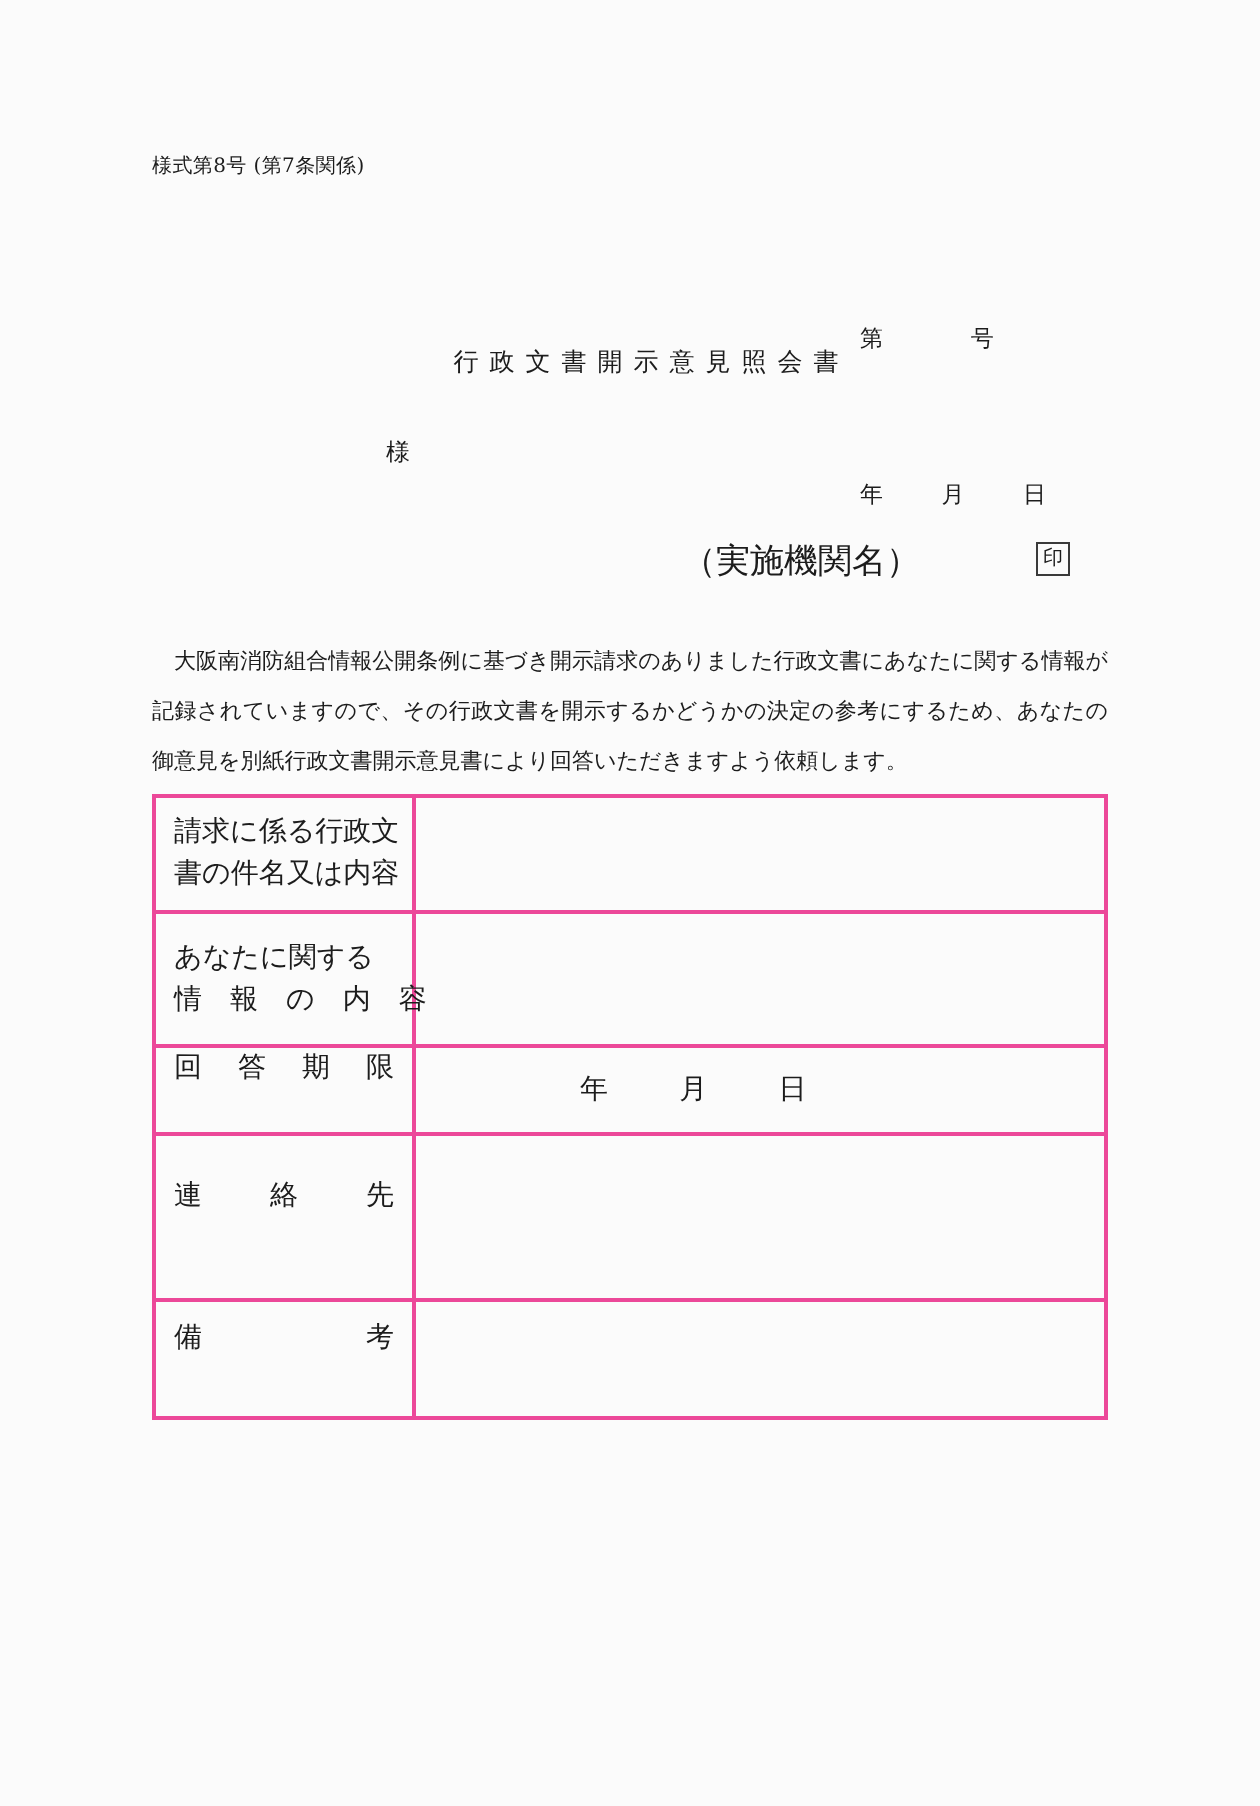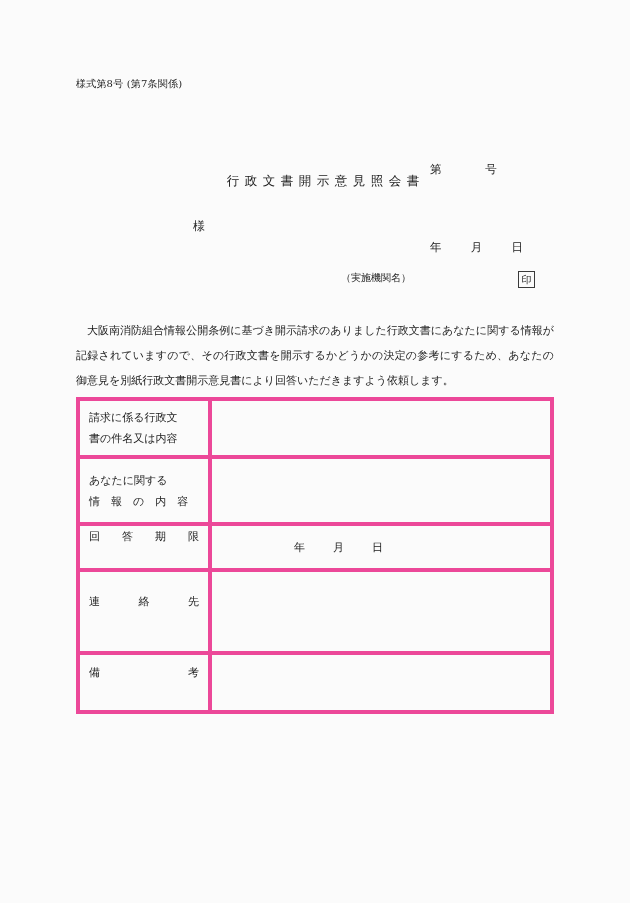--- a/index.html
+++ b/index.html
@@ -64,21 +64,21 @@
     font-size: 12px;
     line-height: 1;
     white-space: pre;
   }
 
   
   .issuer {
     position: absolute;
     left: 341px;
     top: 273px;
-    font-size: 10px;
+    font-size: 17px;
     line-height: 1;
     white-space: pre;
   }
   .seal-box {
     position: absolute;
     left: 518px;
     top: 271px;
     width: 17px;
     height: 17px;
     border: 1px solid #3a3a3a;
@@ -108,22 +108,22 @@
   
   .form-table {
     position: absolute;
     left: 76px;
     top: 397px;
     width: 478px;
     border-collapse: collapse;
     table-layout: fixed;
   }
   .form-table td {
-    border: 4px solid #ec4899;
-    font-size: 11px;
+    border: 2px solid #ec4899;
+    font-size: 14px;
     vertical-align: middle;
     padding: 0;
   }
   .form-table td.label {
     width: 110px;
     padding: 0 9px;
     line-height: 21px;
   }
   .form-table td.value {
     padding: 0 10px;

